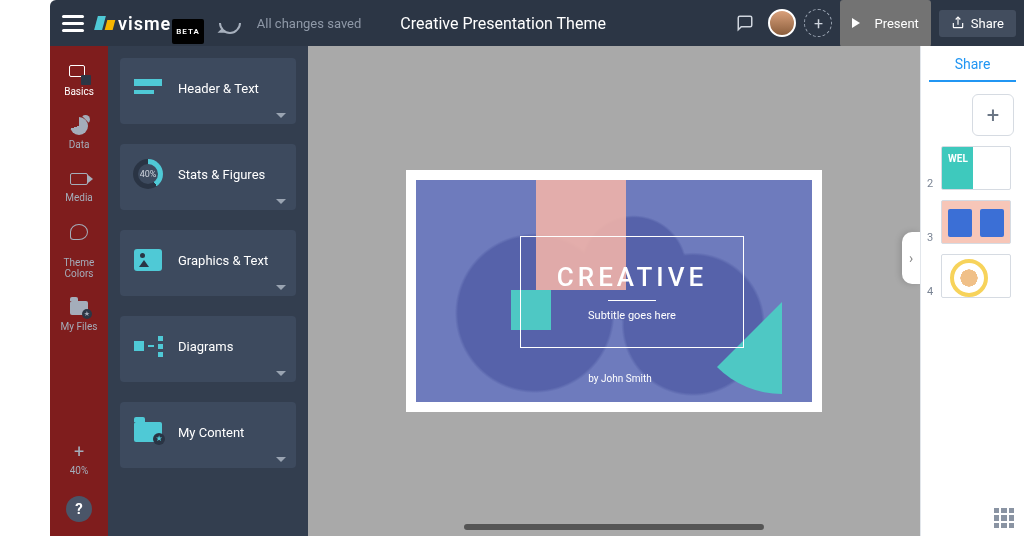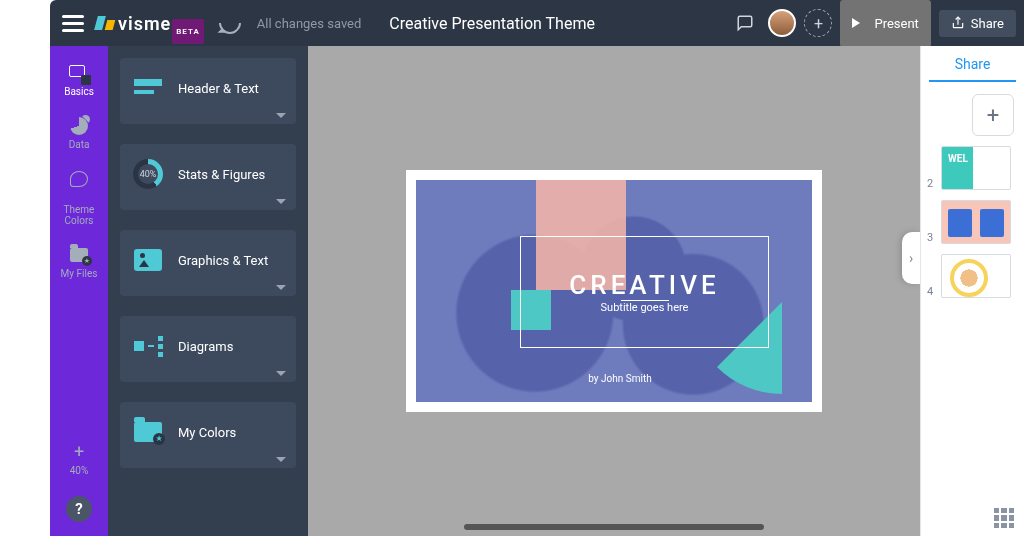--- a/index.html
+++ b/index.html
@@ -6,52 +6,52 @@
 body{background:#fff;width:1024px;height:536px;overflow:hidden;position:relative;}
 .app{position:absolute;left:50px;top:0;right:0;bottom:0;display:flex;flex-direction:column;border-radius:6px 0 0 0;overflow:hidden;}
 .topbar{height:46px;background:#2c3645;display:flex;align-items:center;padding:0 8px;gap:8px;color:#fff;}
 .hamburger{width:30px;height:30px;display:flex;flex-direction:column;justify-content:center;gap:4px;cursor:pointer;padding:4px;}
 .hamburger span{height:3px;background:#fff;border-radius:2px;}
 .logo{display:flex;align-items:center;gap:4px;font-weight:600;font-size:18px;letter-spacing:1px;position:relative;}
 .logo .mark{display:flex;gap:2px;}
 .logo .mark i{width:8px;height:12px;display:inline-block;transform:skewX(-15deg);}
 .logo .mark i:nth-child(1){background:#4fc9d6;height:14px;}
 .logo .mark i:nth-child(2){background:#f7b500;height:10px;margin-top:4px;}
-.beta{font-size:8px;background:#701a75;padding:8px 4px;border-radius:2px;position:relative;top:8px;left:-3px;}
+.beta{font-size:8px;background:#000000;padding:8px 4px;border-radius:2px;position:relative;top:8px;left:-3px;}
 .undo{width:22px;height:22px;border:2px solid #a7b0bd;border-top-color:transparent;border-right-color:transparent;border-radius:50%;transform:rotate(-45deg);position:relative;cursor:pointer;margin-left:4px;}
 .undo::after{content:"";position:absolute;left:-5px;top:3px;border:4px solid transparent;border-bottom-color:#a7b0bd;transform:rotate(45deg);}
 .saved{color:#8f99a8;font-size:13px;margin-left:8px;}
-.title{color:#fff;font-size:16px;margin-left:20px;}
+.title{color:#fff;font-size:16px;margin-left:31px;}
 .spacer{flex:1;}
 .iconbtn{width:30px;height:30px;display:flex;align-items:center;justify-content:center;cursor:pointer;color:#cfd5de;}
 .avatar{width:28px;height:28px;border-radius:50%;background:linear-gradient(#d9a07b,#8b5e3c);border:2px solid #fff;}
 .addcircle{width:28px;height:28px;border:1.5px dashed #9aa4b2;border-radius:50%;display:flex;align-items:center;justify-content:center;color:#cfd5de;font-size:16px;cursor:pointer;}
 .present{background:#737373;padding:16px 12px;border-radius:3px;display:flex;align-items:center;gap:14px;font-size:13px;cursor:pointer;}
 .present .tri{width:0;height:0;border-left:8px solid #fff;border-top:5px solid transparent;border-bottom:5px solid transparent;}
 .share{background:#424d5e;padding:6px 12px;border-radius:3px;display:flex;align-items:center;gap:6px;font-size:13px;cursor:pointer;}
 .share svg{width:14px;height:14px;}
 .main{flex:1;display:flex;min-height:0;}
-.rail{width:58px;background:#6d28d9;display:flex;flex-direction:column;align-items:center;padding-top:10px;gap:6px;color:#a4adba;font-size:10px;position:relative;}
+.rail{width:58px;background:#7f1d1d;display:flex;flex-direction:column;align-items:center;padding-top:10px;gap:6px;color:#a4adba;font-size:10px;position:relative;}
 .rail .ritem{display:flex;flex-direction:column;align-items:center;gap:2px;padding:6px 0;cursor:pointer;width:100%;}
 .rail .ritem.active{color:#fff;}
 .rail .ricon{width:22px;height:22px;display:flex;align-items:center;justify-content:center;}
 .rail .zoom{margin-top:auto;margin-bottom:8px;}
 .rail .help{width:26px;height:26px;border-radius:50%;background:#4a5568;color:#fff;display:flex;align-items:center;justify-content:center;font-size:15px;font-weight:bold;margin-bottom:14px;cursor:pointer;}
 .panel{width:200px;background:#333e4f;padding:12px;display:flex;flex-direction:column;gap:20px;}
 .pitem{background:#3d4a5e;border-radius:4px;padding:14px 12px 20px;position:relative;cursor:pointer;display:flex;align-items:center;gap:14px;color:#fff;font-size:13px;}
 .pitem .picon{width:32px;height:32px;display:flex;align-items:center;justify-content:center;}
 .pitem .chev{position:absolute;right:10px;bottom:6px;width:0;height:0;border-left:5px solid transparent;border-right:5px solid transparent;border-top:5px solid #9aa4b2;}
 .canvas{flex:1;background:#a9a9a9;display:flex;align-items:center;justify-content:center;position:relative;}
 .slide{width:416px;height:242px;background:#fff;padding:10px;position:relative;}
 .slidebg{position:absolute;inset:10px;background:#6e7bbd;overflow:hidden;}
 .blob{position:absolute;inset:0;background:radial-gradient(circle at 30% 60%,#5460a8 0 25%,transparent 26%),radial-gradient(circle at 55% 40%,#5460a8 0 20%,transparent 21%),radial-gradient(circle at 70% 65%,#5460a8 0 22%,transparent 23%);opacity:.9;}
 .pink{position:absolute;top:-10px;left:120px;width:90px;height:120px;background:#f0b2a8;opacity:.9;}
 .teal-sq{position:absolute;top:110px;left:95px;width:40px;height:40px;background:#4ec8c4;}
 .teal-arc{position:absolute;bottom:8px;right:30px;width:92px;height:92px;background:#4ec8c4;border-radius:0 0 0 100%;clip-path:polygon(100% 0,100% 100%,0 100%);}
-.frame{position:absolute;top:56px;left:104px;width:249px;height:112px;border:1.5px solid #fff;display:flex;flex-direction:column;align-items:center;justify-content:center;}
+.frame{position:absolute;top:56px;left:104px;width:224px;height:112px;border:1.5px solid #fff;display:flex;flex-direction:column;align-items:center;justify-content:center;gap:8px;}
 .ctitle{color:#fff;font-size:26px;letter-spacing:4px;font-weight:500;}
 .divider{width:48px;height:1px;background:#fff;}
 .csub{color:#fff;font-size:11px;}
 .byline{position:absolute;bottom:18px;left:12px;right:0;text-align:center;color:#fff;font-size:10px;}
 .hscroll{position:absolute;bottom:6px;left:50%;transform:translateX(-50%);width:300px;height:6px;background:#555;border-radius:3px;}
 .collapse-tab{position:absolute;right:0;top:38%;width:18px;height:52px;background:#fff;border-radius:10px 0 0 10px;display:flex;align-items:center;justify-content:center;box-shadow:-2px 0 6px rgba(0,0,0,.15);cursor:pointer;color:#888;font-size:14px;}
 .slidespanel{width:104px;background:#fff;border-left:1px solid #e2e6eb;display:flex;flex-direction:column;position:relative;}
 .slidespanel .tabhead{color:#2196f3;font-size:14px;padding:10px 0 8px;text-align:center;border-bottom:2px solid #2196f3;margin:0 8px;}
 .addslide{margin:12px 10px 10px auto;width:42px;height:42px;border:1px solid #d6dbe2;border-radius:6px;display:flex;align-items:center;justify-content:center;font-size:22px;color:#6b7685;cursor:pointer;}
 .thumbs{padding:0 6px;display:flex;flex-direction:column;gap:10px;overflow:hidden;}
@@ -155,20 +155,26 @@
           <span>Basics</span>
         </div>
       <div class="ritem">
           <div class="ricon">
             <div class="ic-data"></div>
           </div>
           <span>Data</span>
         </div>
       <div class="ritem">
           <div class="ricon">
+            <div class="ic-media"></div>
+          </div>
+          <span>Media</span>
+        </div>
+      <div class="ritem">
+          <div class="ricon">
             <div class="ic-palette"></div>
           </div>
           <span style="text-align:center;line-height:1.1;margin-top:12px;">Theme Colors</span>
         </div>
       <div class="ritem">
           <div class="ricon">
             <div class="ic-folder ic-folder-star"></div>
           </div>
           <span>My Files</span>
         </div>
@@ -218,21 +224,21 @@
               </div>
             </div>
           </div>
         <span>Diagrams</span>
           <div class="chev"></div>
       </div>
       <div class="pitem">
         <div class="picon">
             <div class="pi-folder"></div>
           </div>
-        <span>My Colors</span>
+        <span>My Content</span>
           <div class="chev"></div>
       </div>
     </div>
 
     <div class="canvas">
       <div class="slide">
         <div class="slidebg">
           <div class="blob"></div>
           <div class="pink"></div>
           <div class="teal-sq"></div>

